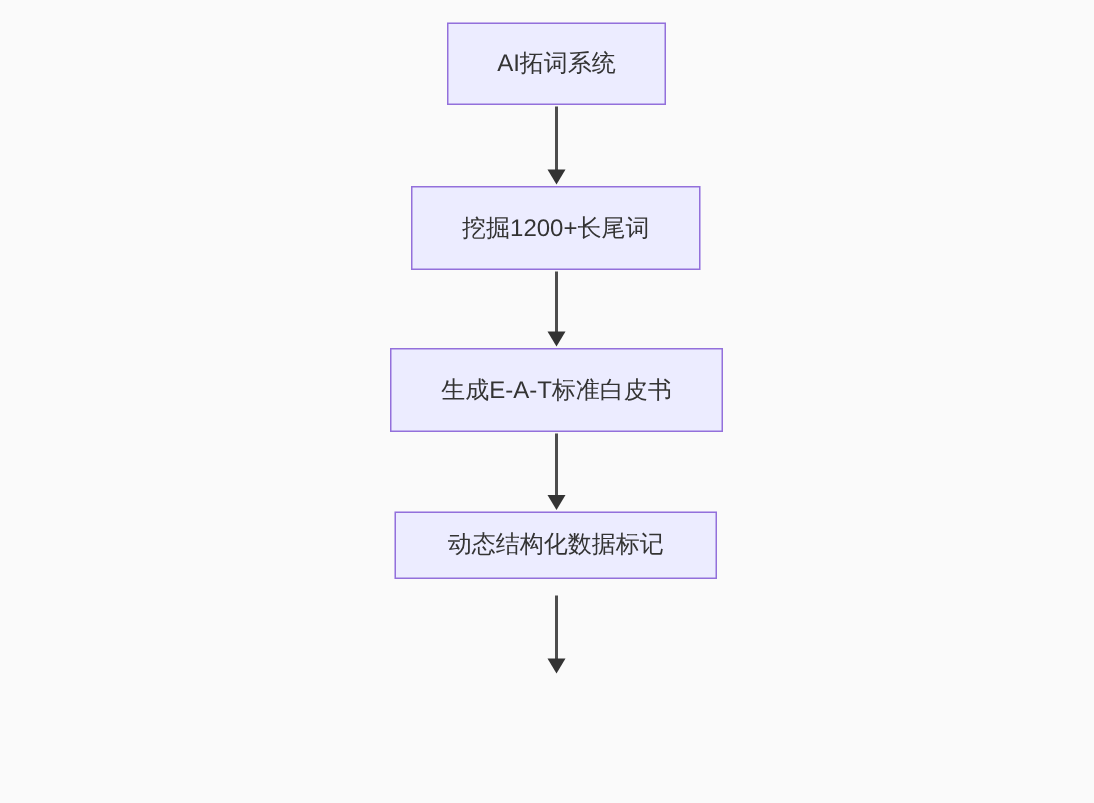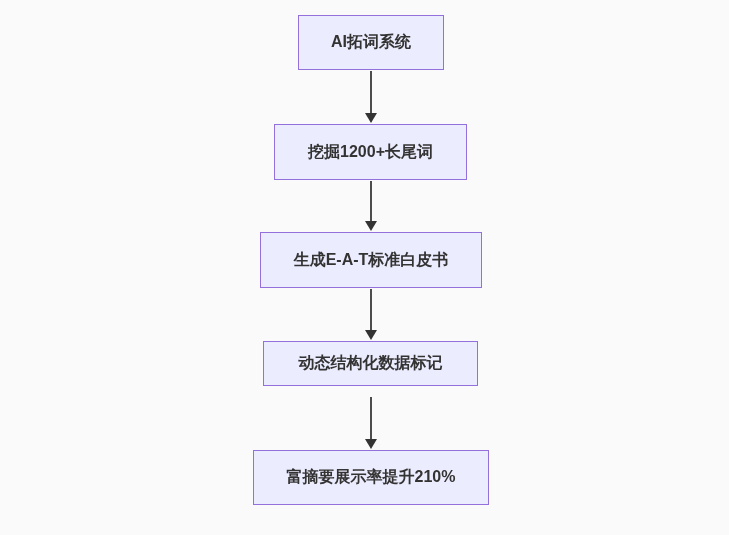--- a/index.html
+++ b/index.html
@@ -10,21 +10,20 @@
     width: 729px;
     height: 535px;
     background: #fafafa;
     font-family: "Liberation Sans", "DejaVu Sans", sans-serif;
     overflow: hidden;
   }
   .canvas {
     position: relative;
     width: 729px;
     height: 535px;
-    font-weight: bold;
   }
   .node {
     position: absolute;
     box-sizing: border-box;
     background: #ECECFF;
     border: 1px solid #9370DB;
     color: #333333;
     font-size: 16px;
     display: flex;
     align-items: center;
@@ -92,15 +91,14 @@
     <span class="head"></span>
   </div>
 
   <div class="node" id="n3">动态结构化数据标记</div>
 
   <div class="arrow" id="a3">
     <span class="shaft"></span>
     <span class="head"></span>
   </div>
 
-  <div class="node" id="n4">富摘要展示率提升210%</div>
 
 </div>
 
 </body></html>

